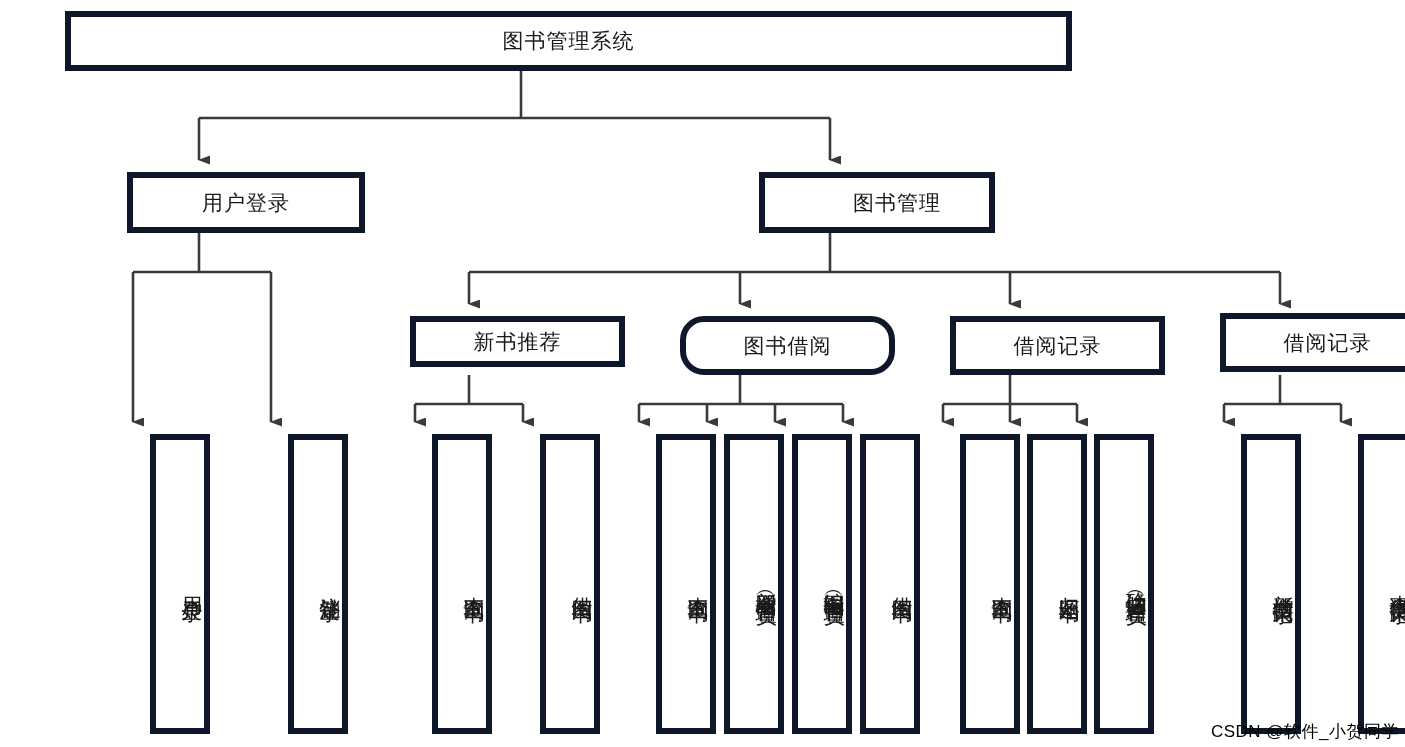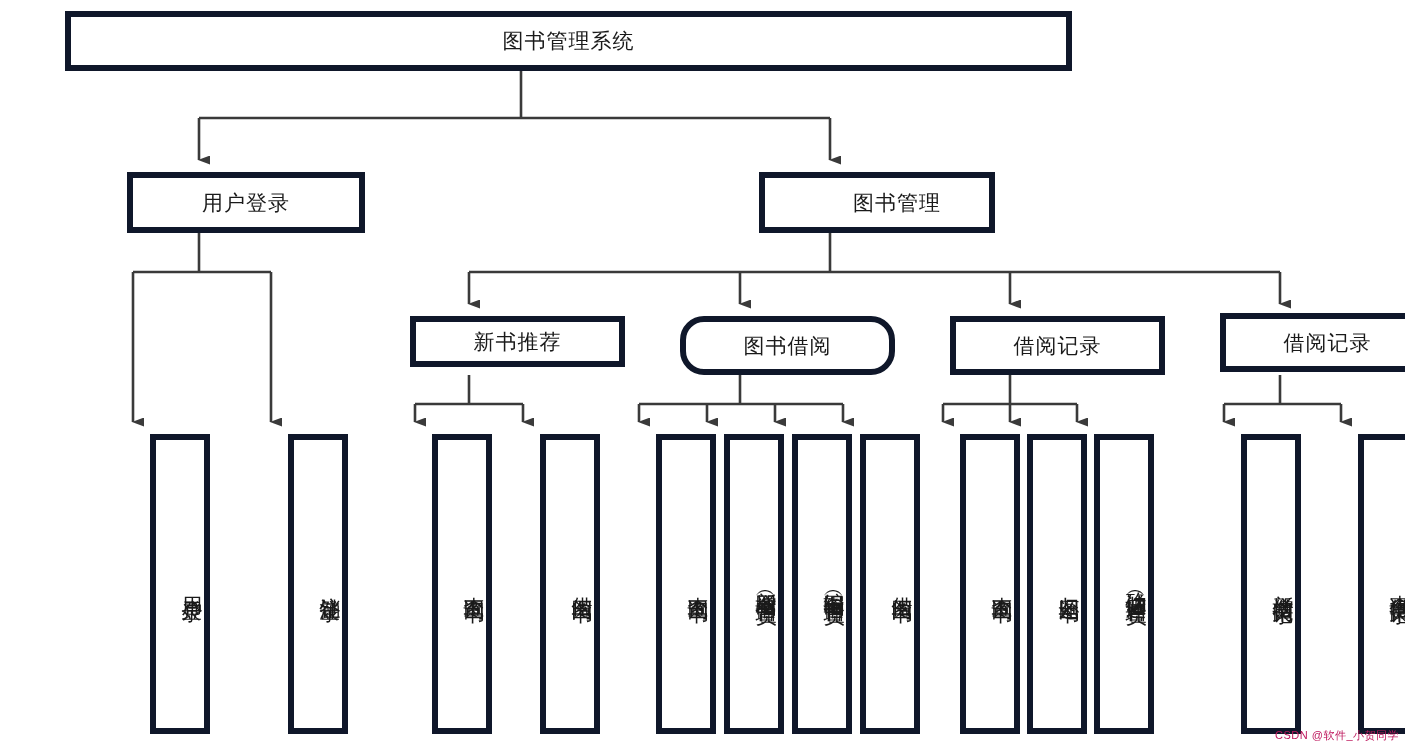--- a/index.html
+++ b/index.html
@@ -54,22 +54,22 @@
   }
   .node.vert > span {
     writing-mode: vertical-rl;
     text-orientation: upright;
     display: block;
   }
   .watermark {
     position: absolute;
     right: 6px;
     bottom: 4px;
-    font-size: 11px;
-    color: #be185d;
+    font-size: 17px;
+    color: #000000;
     letter-spacing: 0.5px;
     white-space: nowrap;
   }
 </style>
 </head>
 <body>
 
 <div id="canvas">
 
   <svg id="wires" viewBox="0 0 1405 747">

